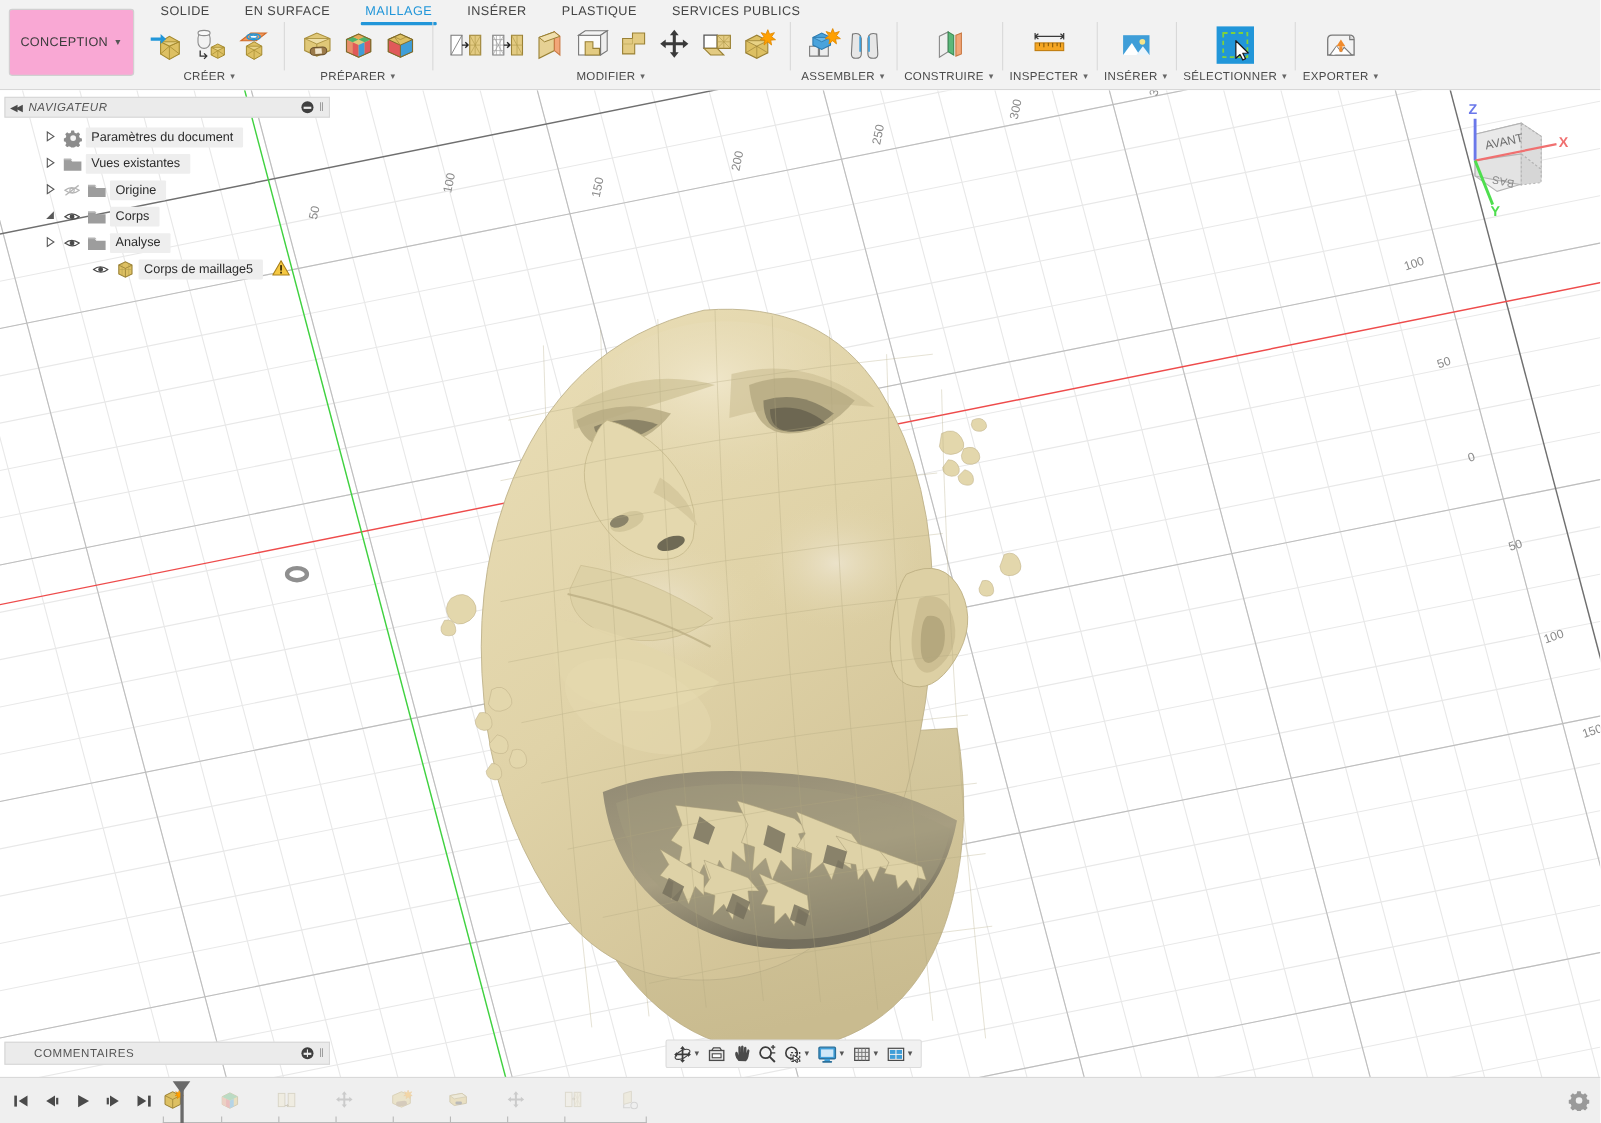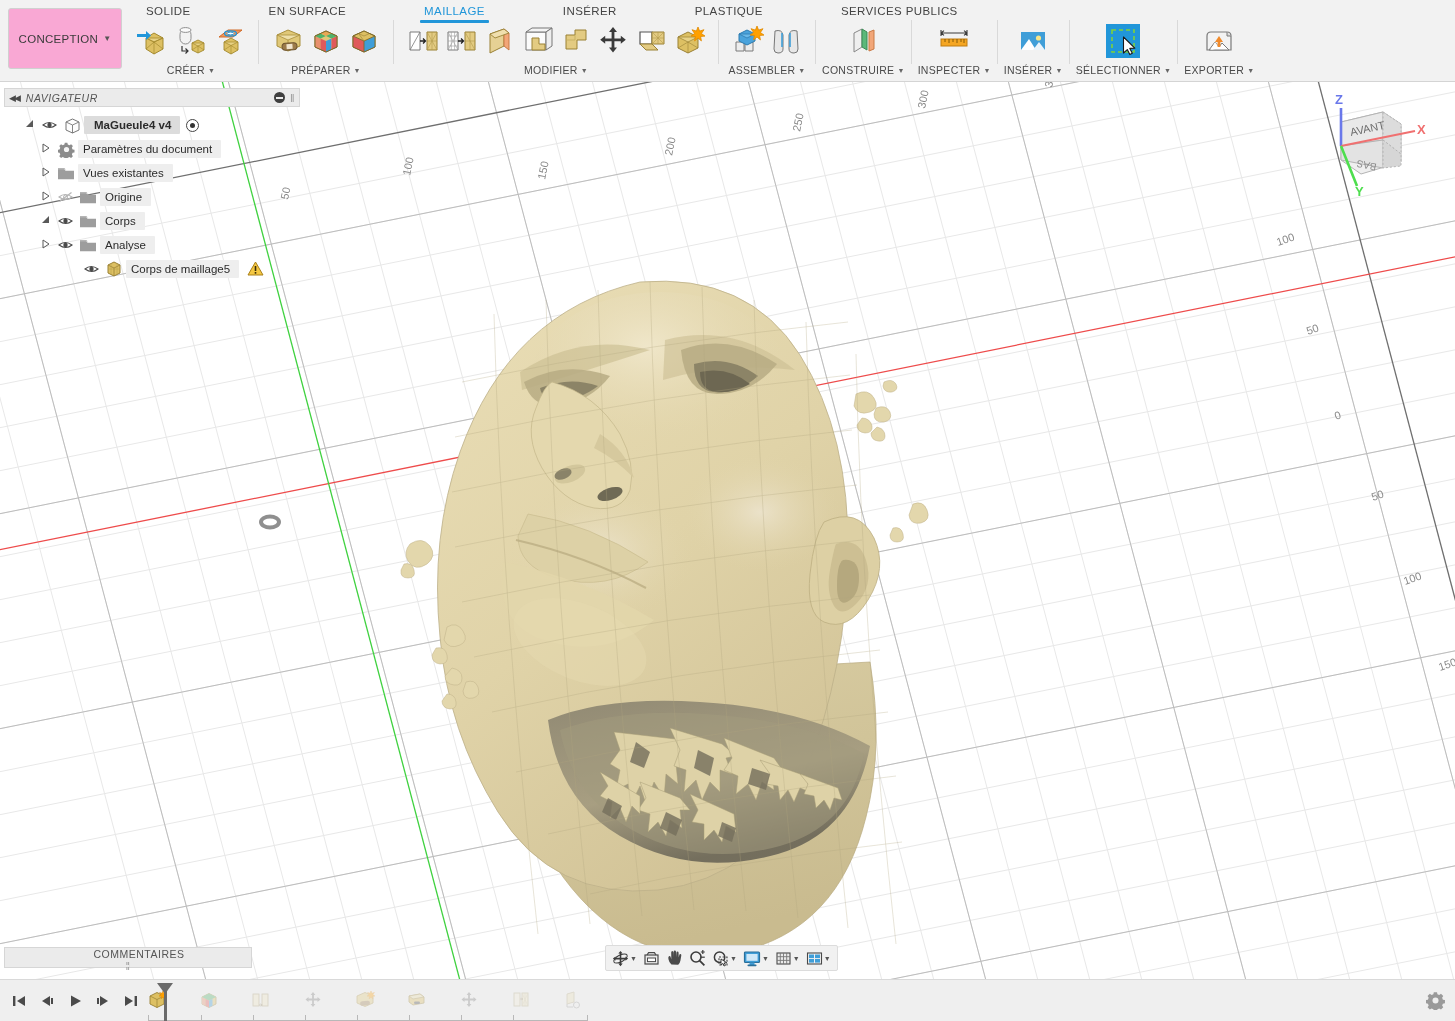--- a/index.html
+++ b/index.html
@@ -21,21 +21,21 @@
     position: absolute; left: 8px; top: 8px; width: 114px; height: 61px;
     border: 1px solid #d0d0d0; border-radius: 3px; background: #f9a8d4;
     display: flex; align-items: center; justify-content: center;
     font-size: 11.5px; color: #3b3b3b; letter-spacing: .3px;
     cursor: pointer;
   }
   #design-workspace .caret { margin-left: 5px; font-size: 8px; color: #555; }
 
   #tabstrip {
     position: absolute; left: 130px; top: 0; height: 22px;
-    display: flex; align-items: center; gap: 46px;
+    display: flex; align-items: center;
   }
   .tab {
     font-size: 11.5px; color: #444; letter-spacing: .4px;
     padding: 4px 16px 5px 16px; cursor: pointer; position: relative;
     white-space: nowrap;
   }
   .tab.active { color: #2196d9; }
   .tab.active::after {
     content: ""; position: absolute; left: 12px; right: 12px; bottom: -1px;
     height: 3px; background: #2196d9; border-radius: 1px;
@@ -106,24 +106,24 @@
     margin-left: 6px; position: relative; cursor: pointer; background: #fff;
   }
   .node .radio::after {
     content: ""; position: absolute; left: 3px; top: 3px; width: 5px; height: 5px;
     background: #333; border-radius: 50%;
   }
   .node .warn { margin-left: 8px; }
 
   
   #comments {
-    position: absolute; left: 4px; top: 947px; width: 248px; height: 21px;
+    position: absolute; left: 4px; top: 947px; width: 296px; height: 21px;
     background: #ebebeb; border: 1px solid #d6d6d6; z-index: 20;
     display: flex; align-items: center; padding: 0 4px;
-    font-size: 10.5px; color: #555; letter-spacing: .5px; flex-direction: column;
+    font-size: 10.5px; color: #555; letter-spacing: .5px;
   }
   #comments .title { flex: 1; padding-left: 22px; }
   #comments .plus {
     width: 11px; height: 11px; border-radius: 50%; background: #3f3f3f;
     position: relative; margin-right: 5px; cursor: pointer;
   }
   #comments .plus::after, #comments .plus::before {
     content: ""; position: absolute; background: #ebebeb;
   }
   #comments .plus::after { left: 2px; right: 2px; top: 5px; height: 1.5px; }
@@ -720,42 +720,20 @@
   <div id="browser">
     <div id="browser-head">
       <span class="collapse">◀◀</span>
       <span class="title">NAVIGATEUR</span>
       <span class="dot"></span>
       <span class="grip">‖</span>
     </div>
 
     <div id="browser-tree">
 
-      <div class="node root" style="padding-left:18px">
-        <span class="twisty">
-          <svg width="10" height="10" viewBox="0 0 10 10">
-              <polygon points="1,8 8,8 8,1" fill="#595959"></polygon>
-            </svg>
-        </span>
-        <span class="eye">
-          <svg width="15" height="12" viewBox="0 0 15 12">
-              <path d="M1,6 q6,-5 13,0 q-6,5 -13,0z" fill="none" stroke="#4a4a4a" stroke-width="1.1"></path>
-              <circle cx="7.5" cy="6" r="2.2" fill="#4a4a4a"></circle>
-            </svg>
-        </span>
-        <span class="nicon">
-          <svg width="17" height="17" viewBox="0 0 17 17">
-              <polygon points="2,5 8.5,2 15,5 15,13 8.5,16 2,13" fill="#fdfdfd" stroke="#777" stroke-width="1"></polygon>
-              <polyline points="2,5 8.5,8 15,5" fill="none" stroke="#777" stroke-width=".9"></polyline>
-              <line x1="8.5" y1="8" x2="8.5" y2="16" stroke="#777" stroke-width=".9"></line>
-            </svg>
-        </span>
-        <span class="nlabel">MaGueule4 v4</span>
-        <span class="radio"></span>
-      </div>
 
       <div class="node" style="padding-left:34px">
         <span class="twisty">
           <svg width="10" height="10" viewBox="0 0 10 10">
               <polygon points="2,1 8,5 2,9" fill="none" stroke="#595959" stroke-width="1"></polygon>
             </svg>
         </span>
         <span class="nicon">
           <svg width="17" height="17" viewBox="0 0 17 17">
               <path d="M7,1 h3 l.5,2.2 l2,.9 l1.9,-1.2 l2.1,2.1 l-1.2,1.9 l.9,2 l2.2,.5 v3 l-2.2,.5 l-.9,2 l1.2,1.9 l-2.1,2.1 l-1.9,-1.2 l-2,.9 l-.5,2.2 h-3 l-.5,-2.2 l-2,-.9 l-1.9,1.2 l-2.1,-2.1 l1.2,-1.9 l-.9,-2 l-2.2,-.5 v-3 l2.2,-.5 l.9,-2 l-1.2,-1.9 l2.1,-2.1 l1.9,1.2 l2,-.9 z" transform="scale(.85) translate(1,1)" fill="#8c8c8c"></path>

